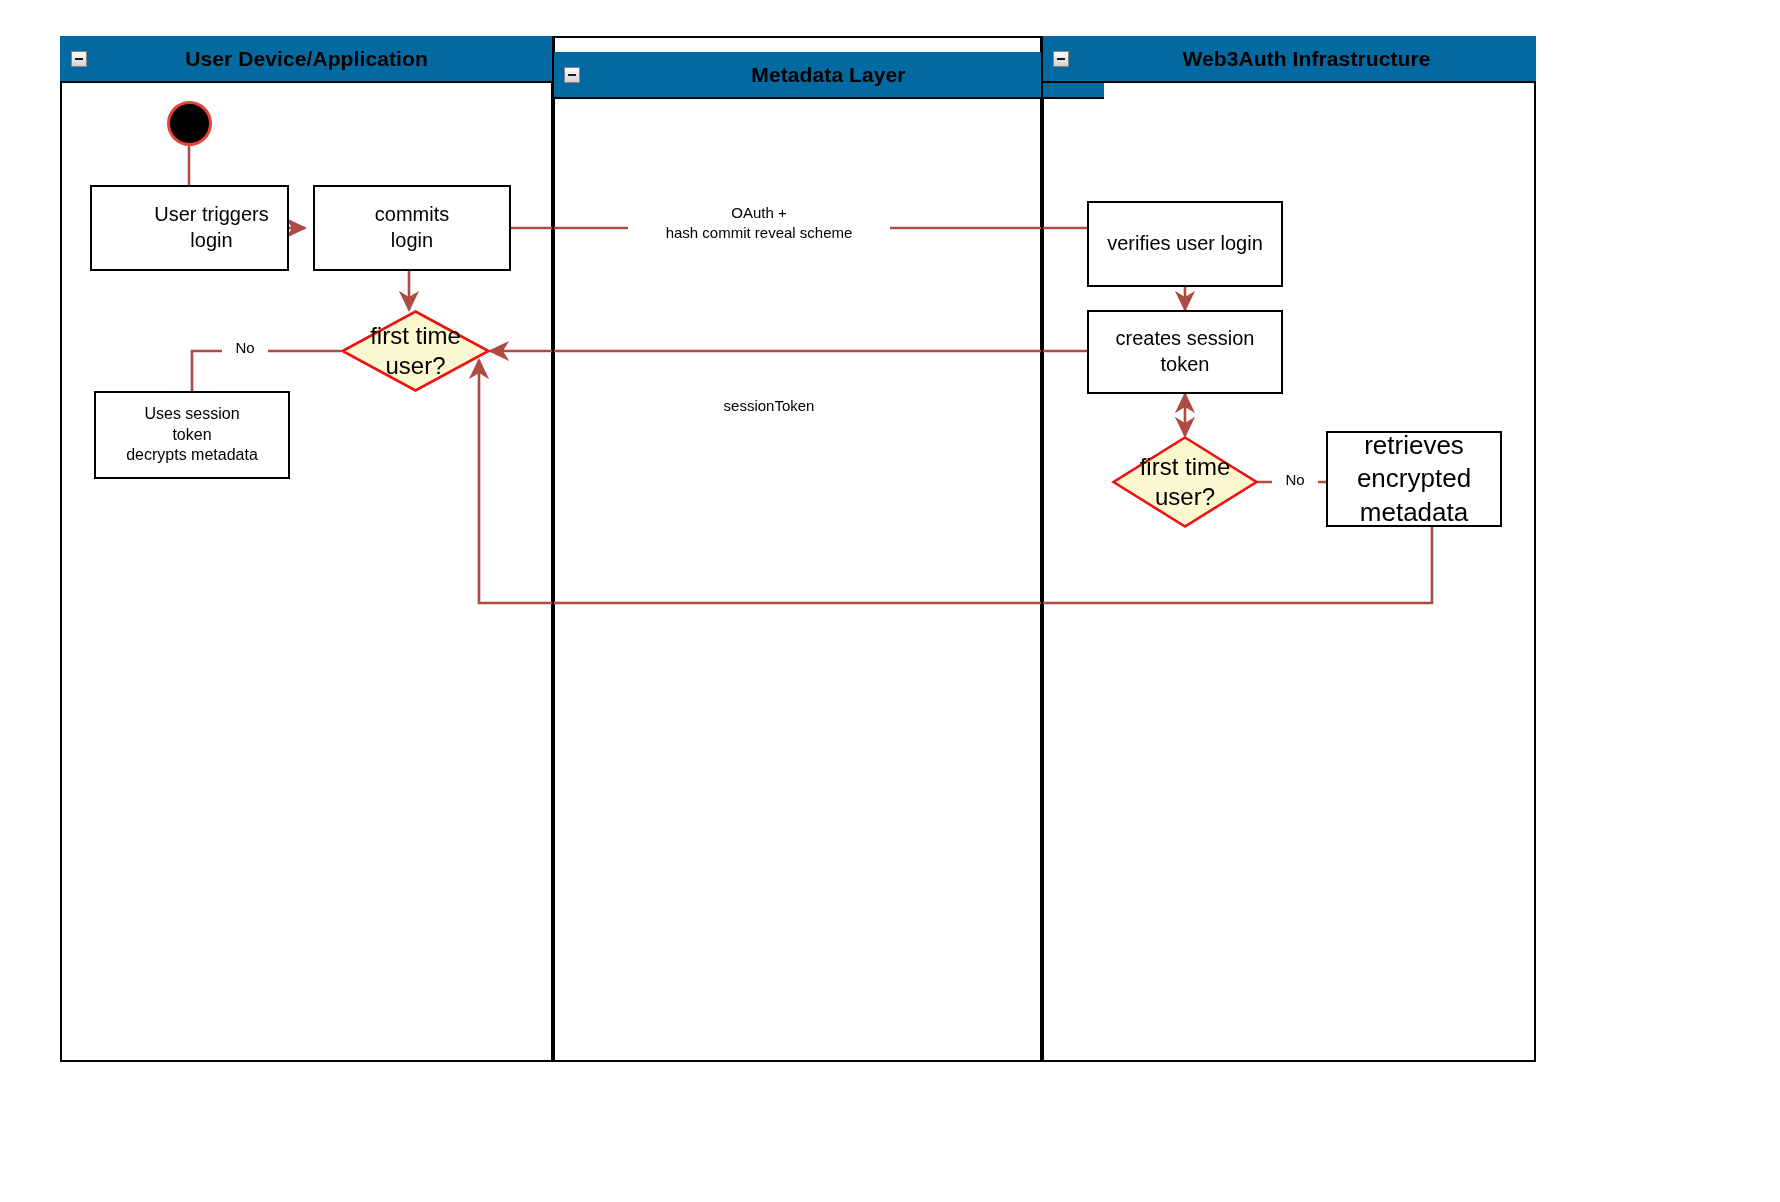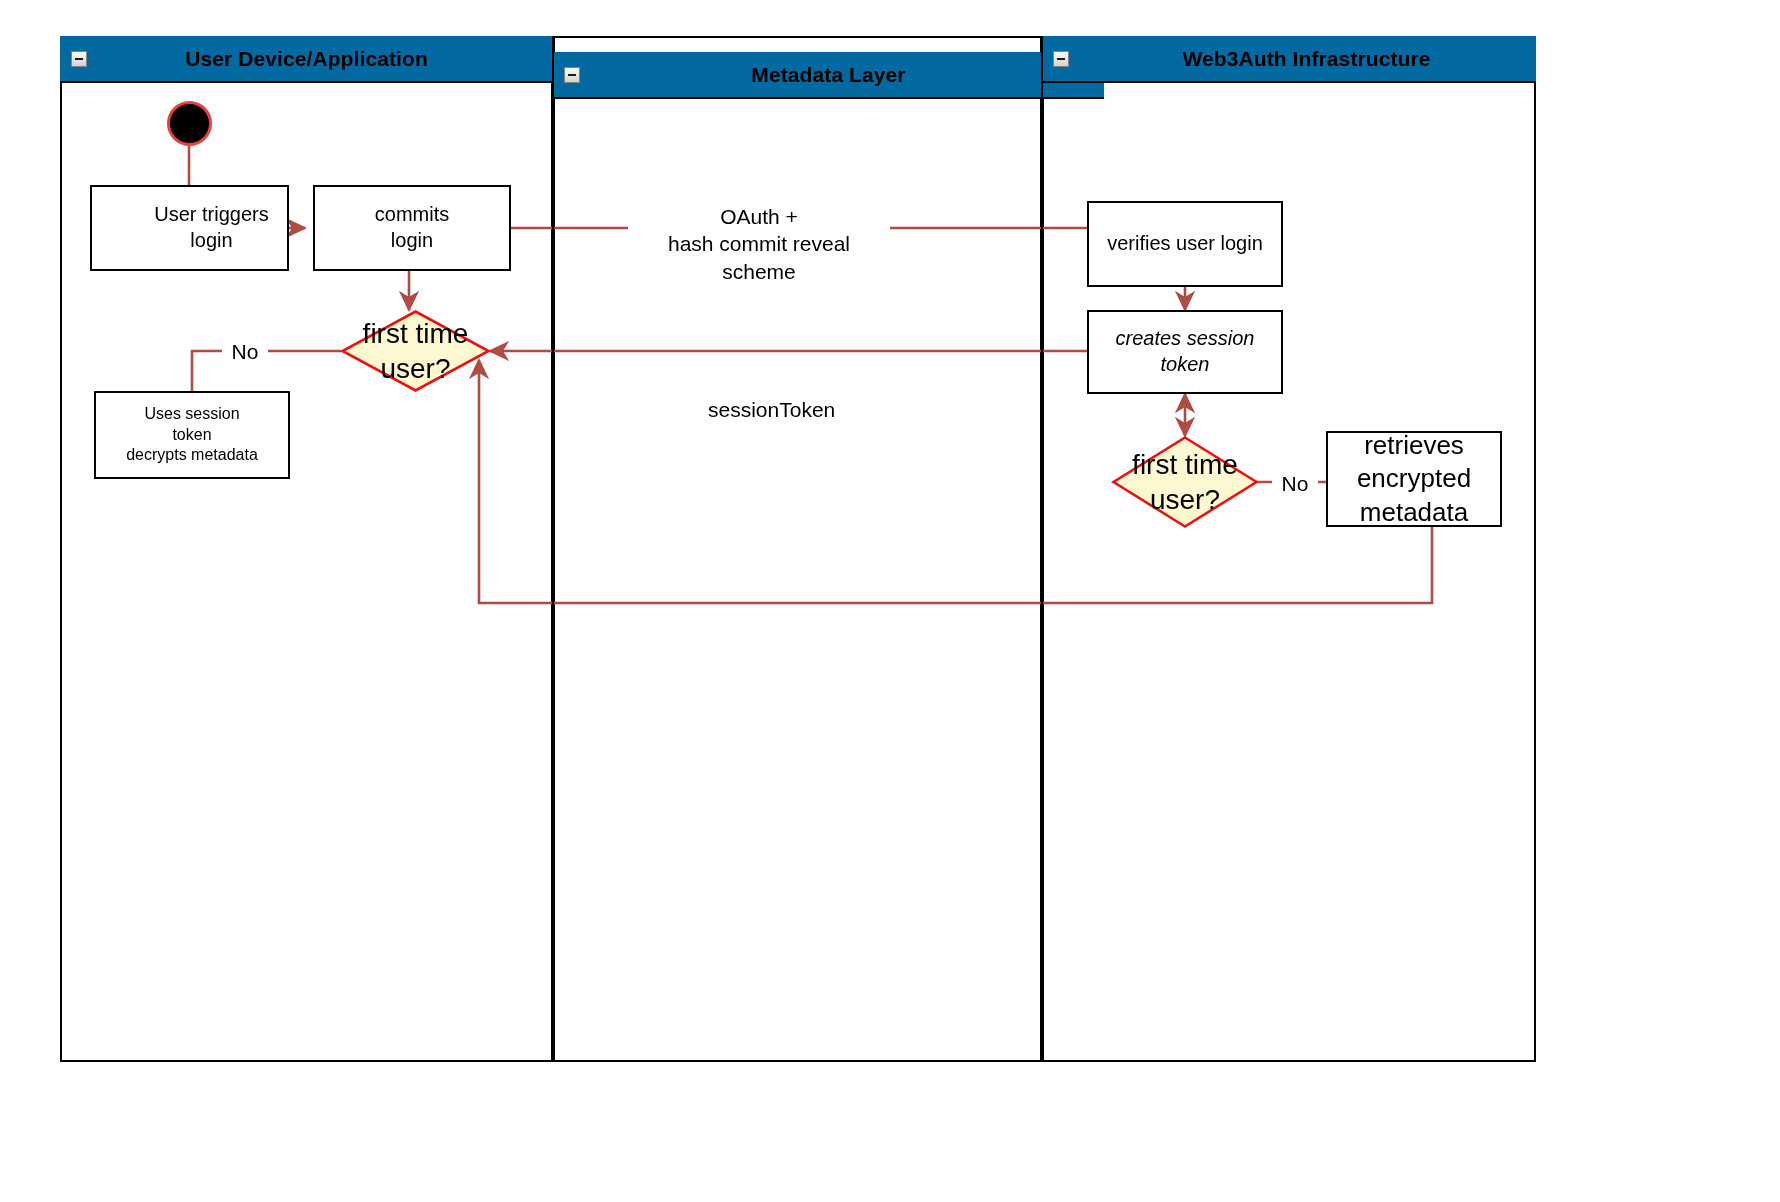--- a/index.html
+++ b/index.html
@@ -112,31 +112,31 @@
   .diamond-label {
     position: absolute;
     left: 0;
     top: 0;
     width: 100%;
     height: 100%;
     display: flex;
     align-items: center;
     justify-content: center;
     text-align: center;
-    font-size: 28px;
+    font-size: 24px;
     line-height: 1.25;
     color: #000000;
     white-space: pre-line;
     pointer-events: none;
   }
 
   
   .edge-label {
     position: absolute;
-    font-size: 21px;
+    font-size: 15px;
     line-height: 1.3;
     color: #000000;
     background: #ffffff;
     text-align: center;
     white-space: pre-line;
     padding: 0 5px;
     z-index: 5;
   }
 
   svg.edges {
@@ -222,21 +222,21 @@
     <div class="diamond-label">first time
 user?</div>
   </div>
 
   <div class="act-box" style="left:94px; top:391px; width:196px; height:88px; font-size:16px;">Uses session
 token
 decrypts metadata</div>
 
   <div class="act-box" style="left:1087px; top:185px; width:196px; height:86px;margin-top:16px;">verifies user login</div>
 
-  <div class="act-box" style="left:1087px; top:310px; width:196px; height:84px;font-style:italic;">creates session
+  <div class="act-box" style="left:1087px; top:310px; width:196px; height:84px;">creates session
 token</div>
 
   <div class="diamond-wrap" style="left:1112px; top:436px; width:146px; height:92px;">
     <svg width="146" height="92" viewBox="0 0 146 92">
       <polygon points="73,1.5 144.5,46 73,90.5 1.5,46" fill="#fdf8cf" stroke="#ee1111" stroke-width="2.6"></polygon>
     </svg>
     <div class="diamond-label">first time
 user?</div>
   </div>
 

